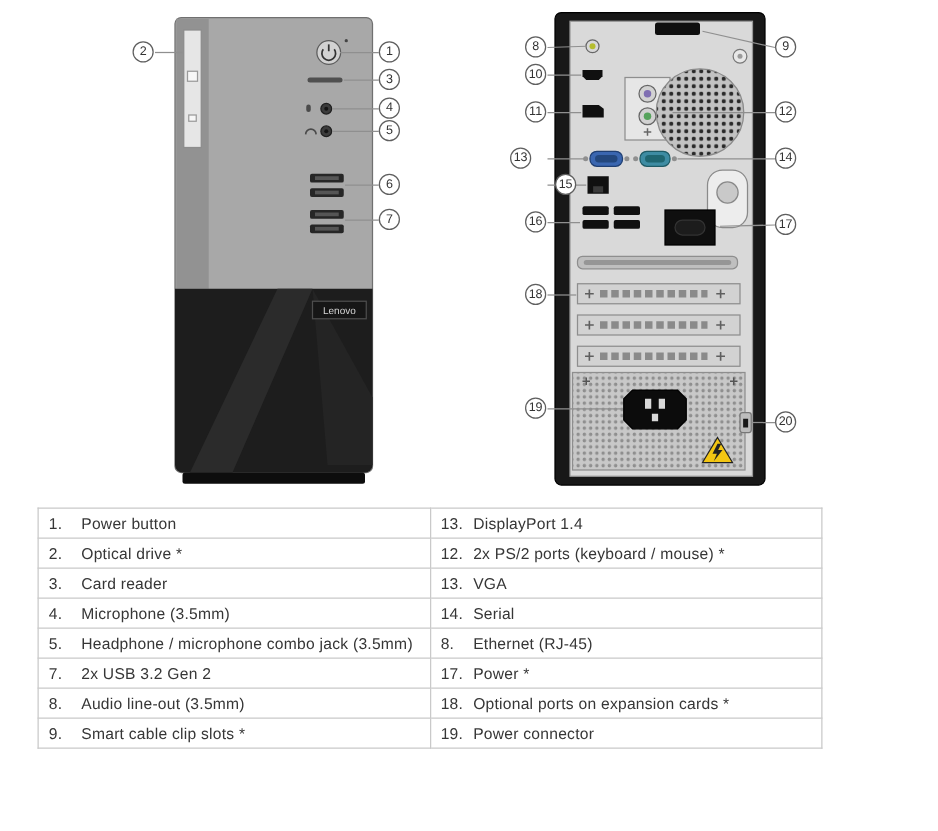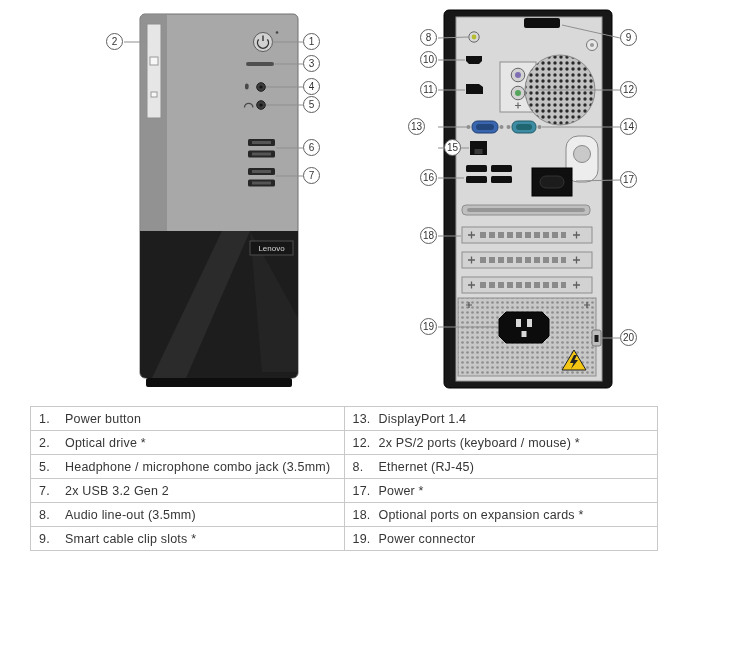--- a/index.html
+++ b/index.html
@@ -254,20 +254,28 @@
     <tbody>
       <tr>
         <td><span class="num">1.</span><span>Power button</span></td>
         <td><span class="num">13.</span><span>DisplayPort 1.4</span></td>
       </tr>
       <tr>
         <td><span class="num">2.</span><span>Optical drive *</span></td>
         <td><span class="num">12.</span><span>2x PS/2 ports (keyboard / mouse) *</span></td>
       </tr>
       <tr>
+        <td><span class="num">3.</span><span>Card reader</span></td>
+        <td><span class="num">13.</span><span>VGA</span></td>
+      </tr>
+      <tr>
+        <td><span class="num">4.</span><span>Microphone (3.5mm)</span></td>
+        <td><span class="num">14.</span><span>Serial</span></td>
+      </tr>
+      <tr>
         <td><span class="num">5.</span><span>Headphone / microphone combo jack (3.5mm)</span></td>
         <td><span class="num">8.</span><span>Ethernet (RJ-45)</span></td>
       </tr>
       <tr>
         <td><span class="num">7.</span><span>2x USB 3.2 Gen 2</span></td>
         <td><span class="num">17.</span><span>Power *</span></td>
       </tr>
       <tr>
         <td><span class="num">8.</span><span>Audio line-out (3.5mm)</span></td>
         <td><span class="num">18.</span><span>Optional ports on expansion cards *</span></td>

